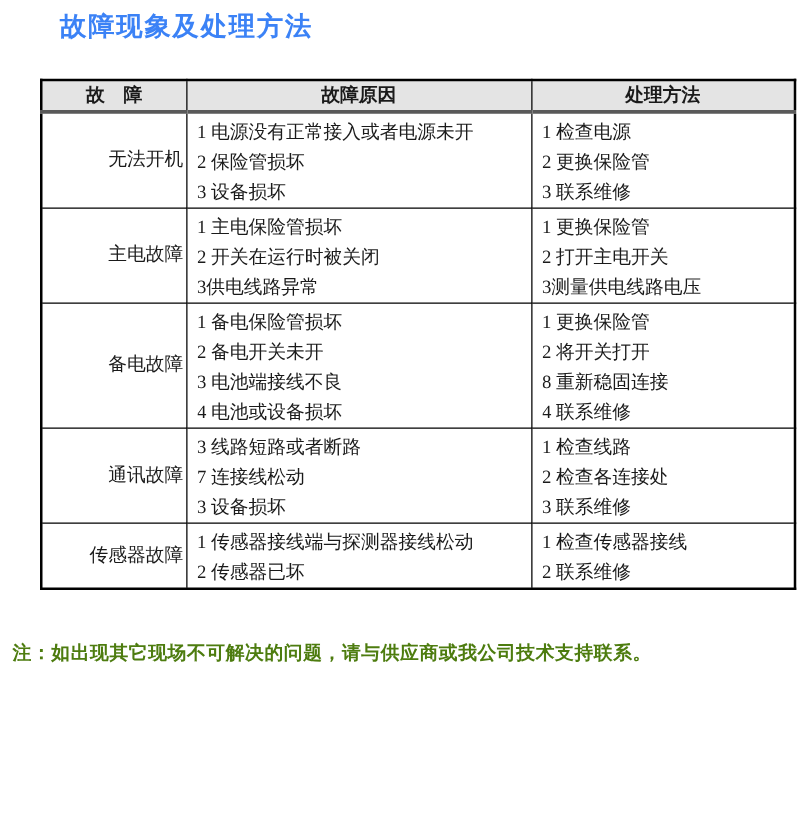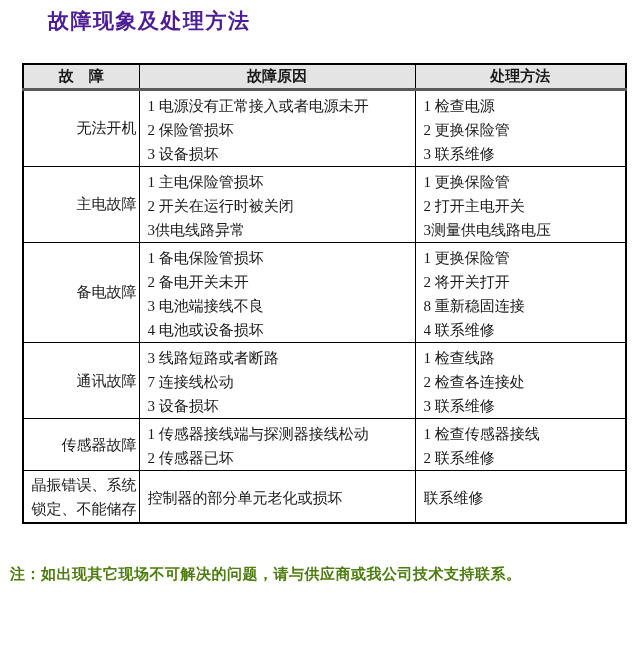--- a/index.html
+++ b/index.html
@@ -17,28 +17,28 @@
     color: var(--text);
   }
   .page { position: relative; width: 639px; height: 651px; }
 
   .doc-title {
     margin: 7px 0 0 48px;
     font-family: "Liberation Sans", "DejaVu Sans", sans-serif;
     font-size: 21px;
     font-weight: bold;
     letter-spacing: 1.5px;
-    color: #4c1d95;
+    color: #3b82f6;
   }
 
   table.fault-table {
     border-collapse: collapse;
     table-layout: fixed;
     width: 603px;
-    margin: 28px 0 0 22px;
+    margin: 28px 0 0 32px;
     font-size: 15px;
   }
   .fault-table col.c1 { width: 116px; }
   .fault-table col.c2 { width: 276px; }
   .fault-table col.c3 { width: 211px; }
 
   .fault-table th, .fault-table td {
     border: 1px solid var(--border);
     vertical-align: middle;
   }
@@ -152,28 +152,18 @@
         <td class="fault-cell">传感器故障</td>
         <td class="detail-cell">
           <div class="ln">1 传感器接线端与探测器接线松动</div>
           <div class="ln">2 传感器已坏</div>
         </td>
         <td class="detail-cell">
           <div class="ln">1 检查传感器接线</div>
           <div class="ln">2 联系维修</div>
         </td>
       </tr>
-      <tr>
-        <td class="fault-cell">晶振错误、系统
-锁定、不能储存</td>
-        <td class="detail-cell">
-          <div class="ln" style="line-height:48px">控制器的部分单元老化或损坏</div>
-        </td>
-        <td class="detail-cell">
-          <div class="ln" style="line-height:48px">联系维修</div>
-        </td>
-      </tr>
     </tbody>
   </table>
 
   <p class="footer-note">注：如出现其它现场不可解决的问题，请与供应商或我公司技术支持联系。</p>
 
 </div>
 
 </body></html>

